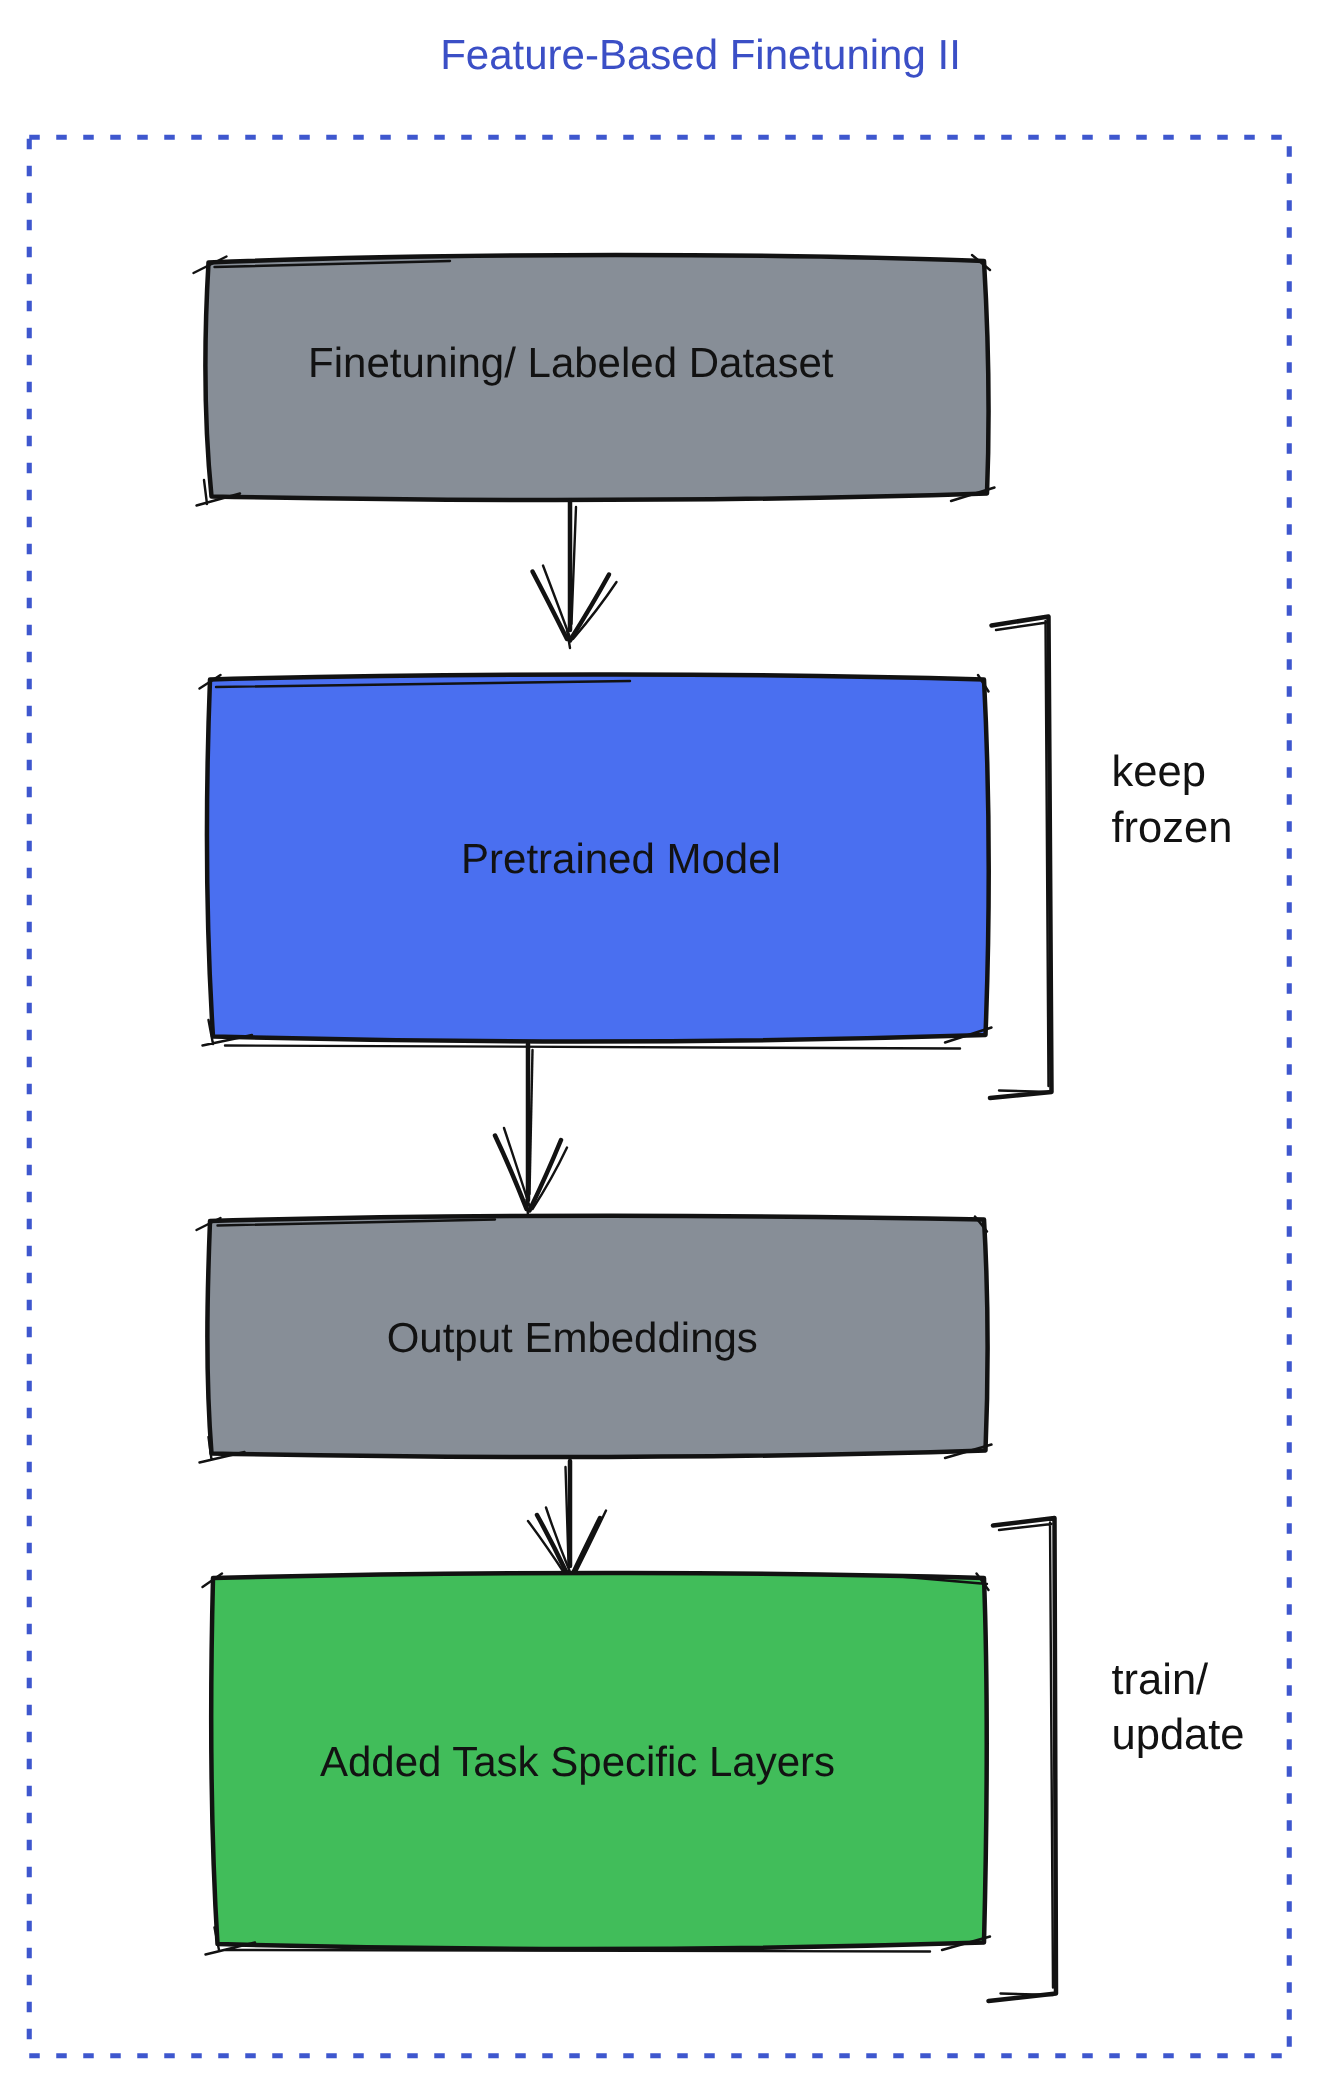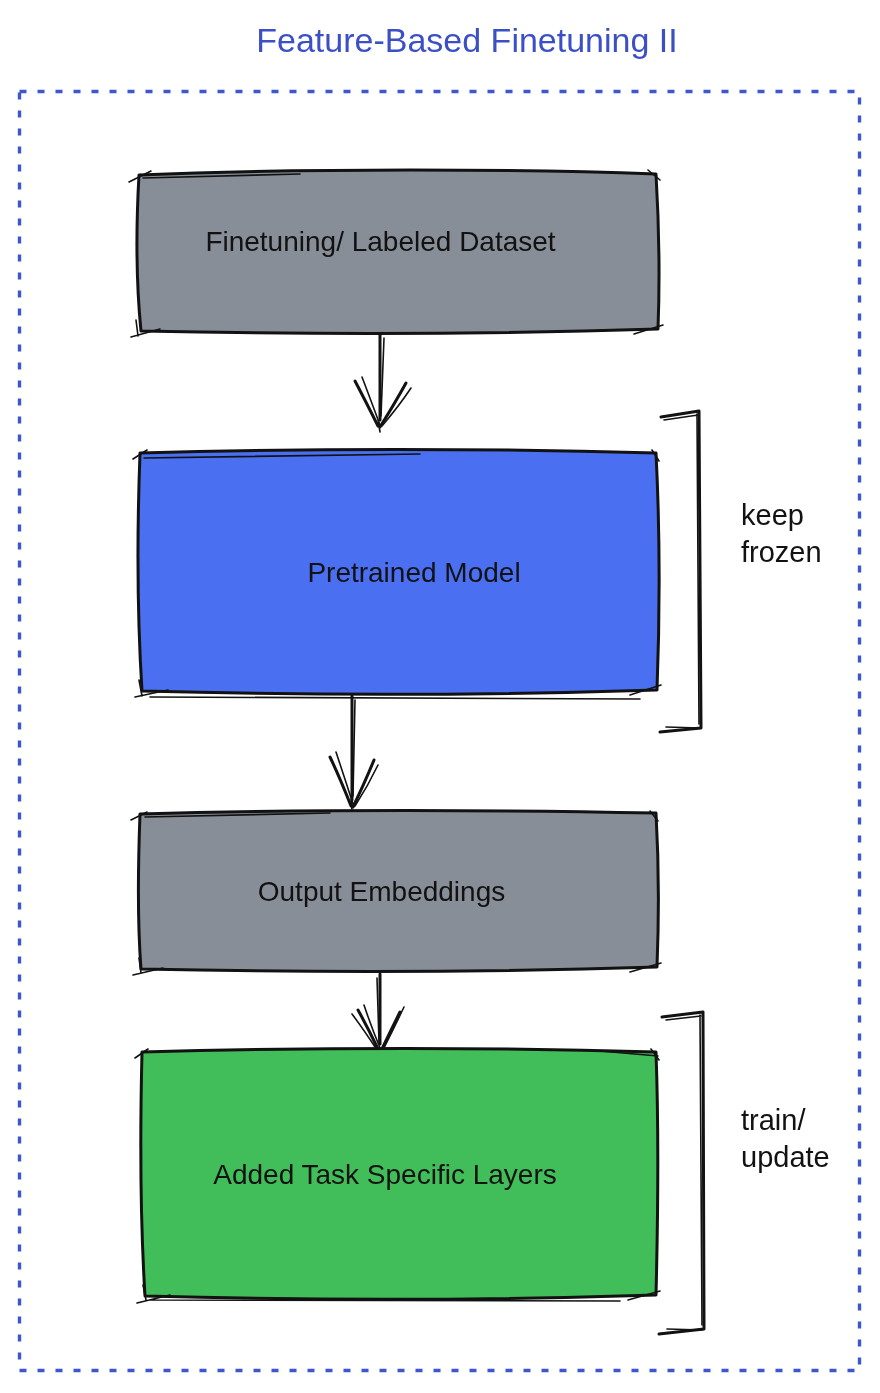--- a/index.html
+++ b/index.html
@@ -10,21 +10,21 @@
     background: #ffffff;
     overflow: hidden;
     font-family: "Liberation Sans", "DejaVu Sans", sans-serif;
   }
   .title {
     position: absolute;
     left: 467px;
     top: 21px;
     transform: translateX(-50%);
     white-space: nowrap;
-    font-size: 34px;
+    font-size: 28px;
     color: var(--title-blue, #3b4fc6);
   }
   svg.art { position: absolute; left: 0; top: 0; }
   .frame {
     fill: none;
     stroke: var(--frame-blue, #3e57ce);
     stroke-width: 3.4;
     stroke-dasharray: 7 11;
     stroke-linecap: butt;
   }

